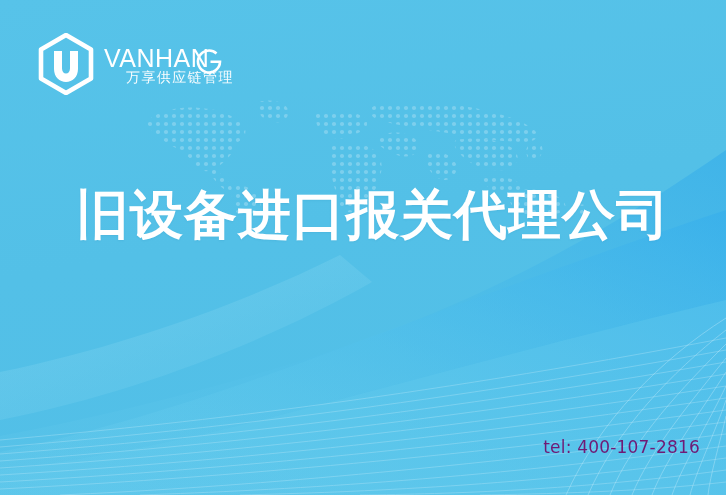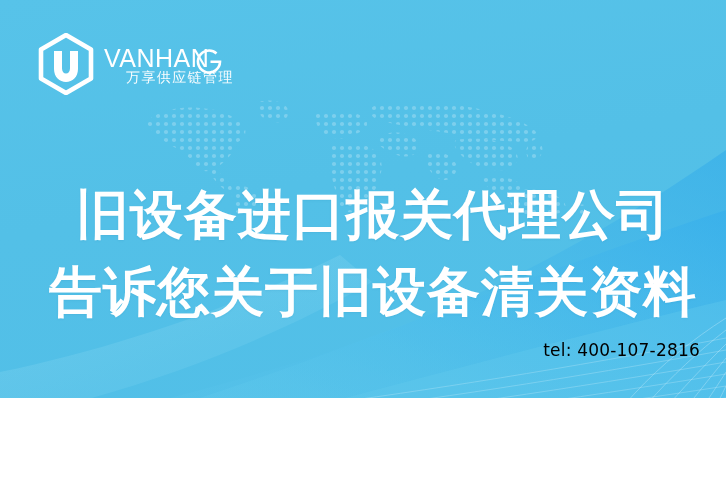--- a/index.html
+++ b/index.html
@@ -7,21 +7,21 @@
     padding: 0;
     background: #ffffff;
   }
   body {
     font-family: "Liberation Sans", "DejaVu Sans", sans-serif;
   }
 
   .banner {
     position: relative;
     width: 726px;
-    height: 398px;
+    height: 495px;
     overflow: hidden;
     background: #55c2e8;
   }
 
   
   .bg-base {
     position: absolute;
     inset: 0;
     background: linear-gradient(170deg, #57c3e9 0%, #53c0e7 45%, #51bfe8 100%);
   }
@@ -118,21 +118,21 @@
     white-space: nowrap;
     text-shadow: 0 1px 2px rgba(30,120,170,0.10);
     padding-left: 20px;
   }
 
   
   .phone {
     position: absolute;
     right: 26px;
     bottom: 38px;
-    color: #000000;
+    color: #701a75;
     font-family: "DejaVu Sans", "Liberation Sans", sans-serif;
     font-size: 17px;
     font-weight: 400;
     letter-spacing: 0.2px;
     white-space: nowrap;
   }
 </style>
 </head>
 <body>
 
@@ -261,18 +261,17 @@
       <div class="logo-word">VANHAN</div>
       <svg class="logo-g" viewBox="0 0 34 34" xmlns="http://www.w3.org/2000/svg">
         <path d="M24.5,9.5 A11,11 0 1 0 28,17.8 L18.5,17.8" fill="none" stroke="#ffffff" stroke-width="2.6" stroke-linecap="butt"></path>
       </svg>
       <div class="logo-sub">万享供应链管理</div>
     </div>
   </div>
 
   <div class="headline">
     <div class="headline-line">旧设备进口报关代理公司</div>
-    <div class="headline-line">告诉您关于旧设备清关资料</div>
   </div>
 
   <div class="phone">tel: 400-107-2816</div>
 
 </div>
 
 </body></html>

